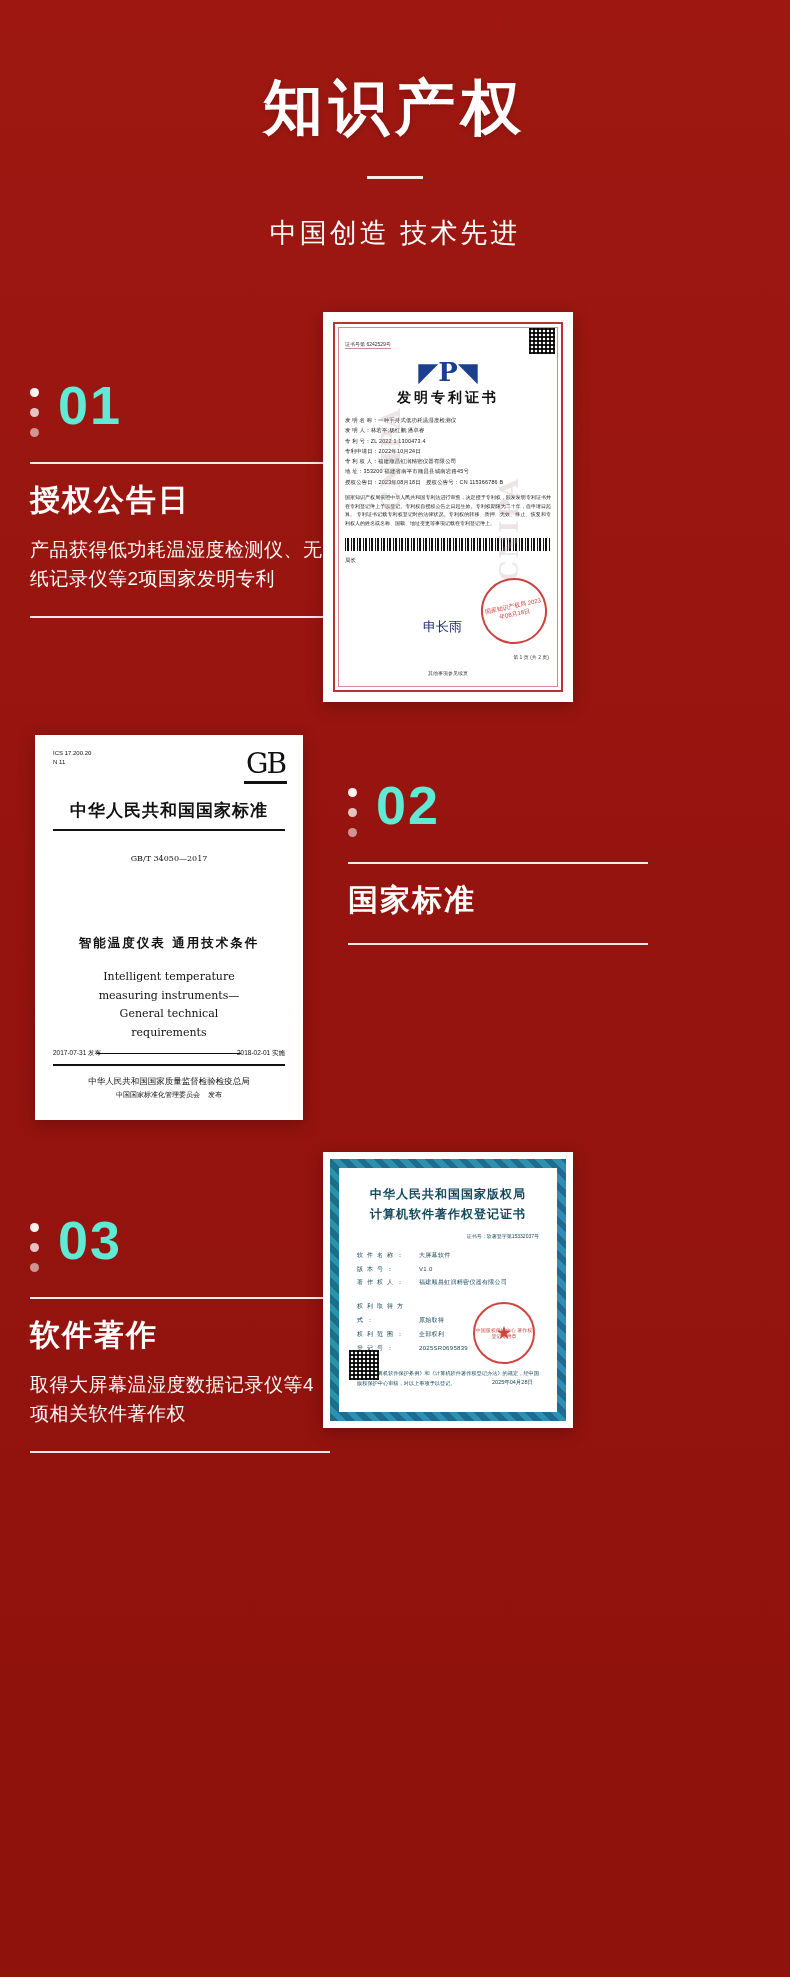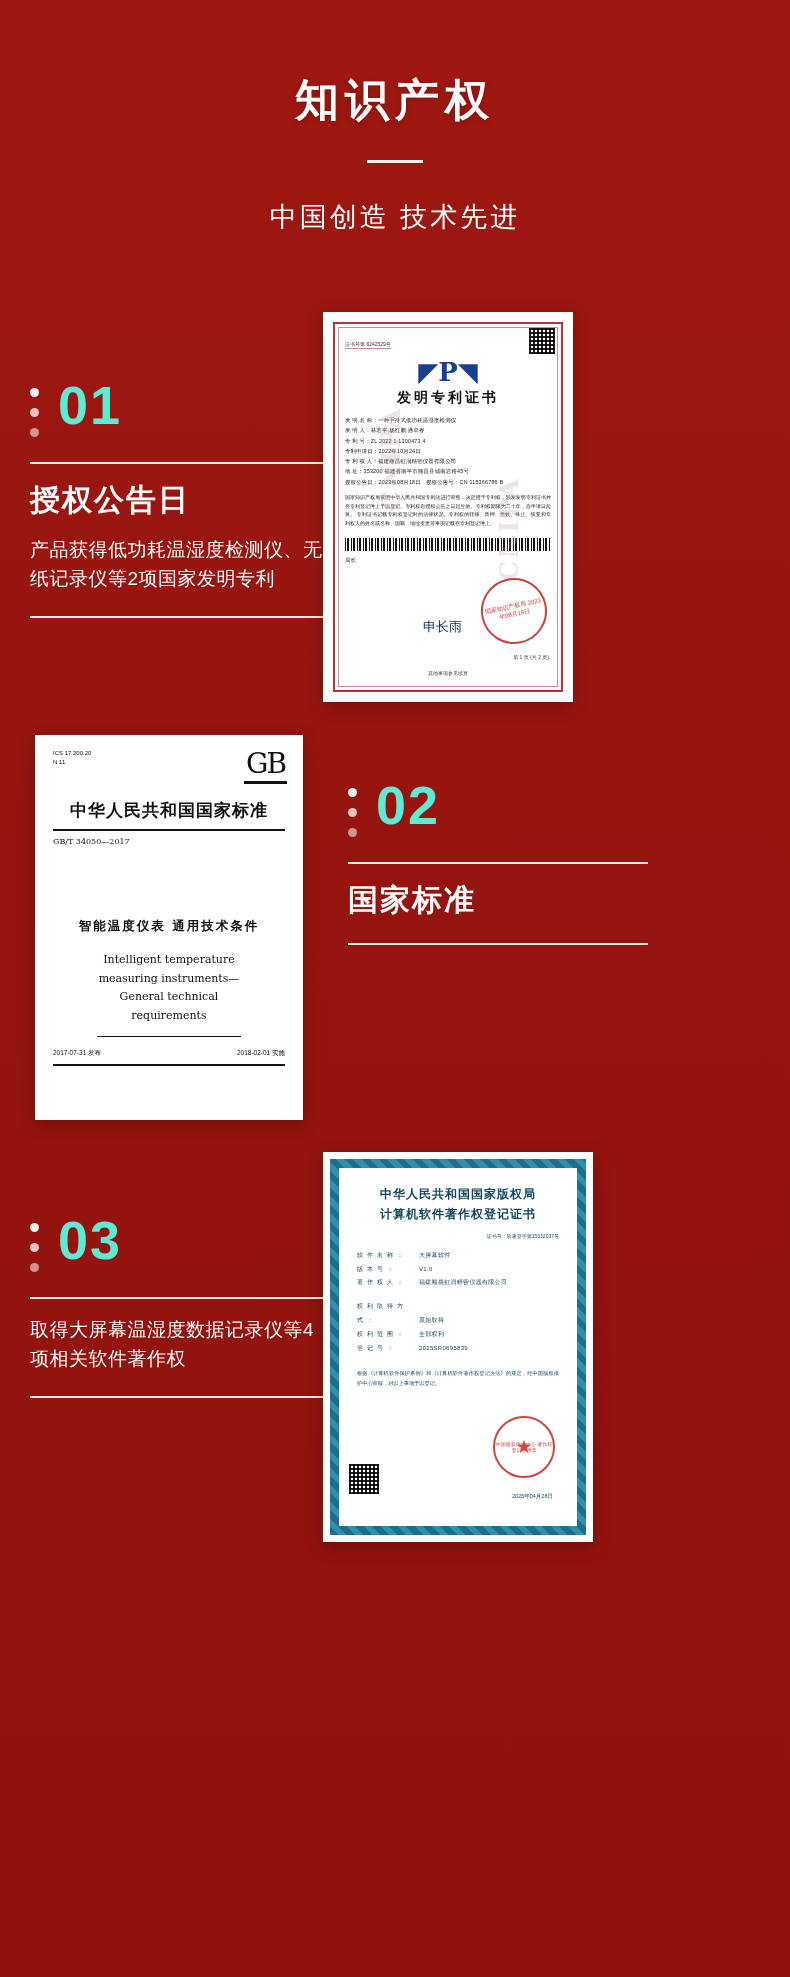--- a/index.html
+++ b/index.html
@@ -15,21 +15,21 @@
     background: linear-gradient(180deg, #9e1811 0%, #96140f 45%, #8f120d 100%);
     overflow: hidden;
   }
 
   
   .header {
     text-align: center;
     padding-top: 78px;
   }
   .header-title {
-    font-size: 44px;
+    font-size: 60px;
     font-weight: bold;
     color: #ffffff;
     letter-spacing: 6px;
     line-height: 1;
     text-shadow: 0 2px 6px rgba(0,0,0,0.18);
   }
   .header-rule {
     width: 56px;
     height: 3px;
     background: #ffffff;
@@ -239,24 +239,24 @@
     text-align: center;
     font-size: 17px;
     font-weight: bold;
     font-family: "DejaVu Serif", serif;
     letter-spacing: 1px;
     color: #111;
     border-bottom: 2px solid #111;
     padding-bottom: 7px;
   }
   .gb-code {
-    text-align: left;
+    text-align: center;
     font-size: 8px;
     color: #111;
-    margin-top: 6px;
+    margin-top: 23px;
     font-family: "DejaVu Serif", serif;
   }
   .gb-name {
     text-align: center;
     margin-top: 72px;
     font-size: 12.5px;
     font-weight: bold;
     font-family: "DejaVu Serif", serif;
     color: #111;
     letter-spacing: 2px;
@@ -287,21 +287,21 @@
     left: 0; right: 0; bottom: 18px;
     text-align: center;
     font-size: 8.5px;
     font-family: "DejaVu Serif", serif;
     color: #111;
     line-height: 1.6;
   }
   .gb-issuer span { font-size: 7px; }
 
   
-  #soft-card { left: 323px; top: 1152px; width: 250px; height: 390px; padding-left: 20px; }
+  #soft-card { left: 323px; top: 1152px; width: 250px; height: 276px; }
   .soft-border {
     position: absolute; inset: 7px;
     border: 9px solid #1f6d8c;
     border-image: repeating-linear-gradient(45deg,#1f6d8c 0 6px,#2f8fae 6px 12px) 9;
     box-sizing: border-box;
   }
   .soft-inner {
     position: absolute; inset: 22px;
     box-sizing: border-box;
     padding: 10px 12px;
@@ -436,20 +436,27 @@
     <div class="gb-logo">GB</div>
     <div class="gb-title">中华人民共和国国家标准</div>
     <div class="gb-code">GB/T 34050—2017</div>
     <div class="gb-name">智能温度仪表   通用技术条件</div>
     <div class="gb-name-en" style="white-space:pre-line;">Intelligent temperature measuring instruments—
 General technical requirements</div>
     <div class="gb-dates">
       <span>2017-07-31 发布</span>
       <span>2018-02-01 实施</span>
     </div>
+    <div class="gb-issuer">
+      <div>中华人民共和国国家质量监督检验检疫总局</div>
+      <div>
+        <span>中国国家标准化管理委员会</span>
+        &nbsp;&nbsp;<span>发布</span>
+      </div>
+    </div>
   </div>
 </div>
 
 <div class="block text-col" style="left:348px; top:780px;">
   <div class="num-row">
     <div class="dots">
         <i></i>
         <i></i>
         <i></i>
       </div>
@@ -463,20 +470,21 @@
 <div class="block text-col" style="left:30px; top:1215px;">
   <div class="num-row">
     <div class="dots">
         <i></i>
         <i></i>
         <i></i>
       </div>
     <div class="num">03</div>
   </div>
   <div class="hr"></div>
+  <div class="sec-title">软件著作</div>
   <div class="sec-body">取得大屏幕温湿度数据记录仪等4项相关软件著作权</div>
   <div class="hr-bottom"></div>
 </div>
 
 <div class="card" id="soft-card">
   <div class="soft-border"></div>
   <div class="soft-inner">
     <div class="soft-title">
       <div>中华人民共和国国家版权局</div>
       <div>计算机软件著作权登记证书</div>

